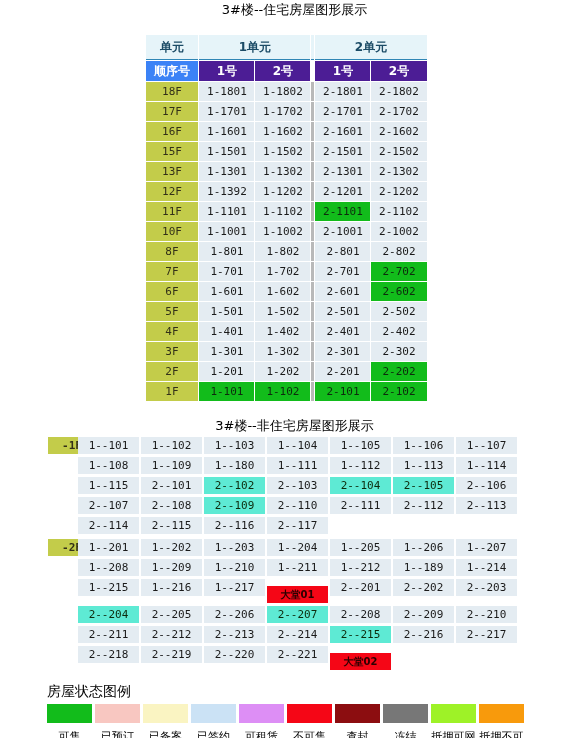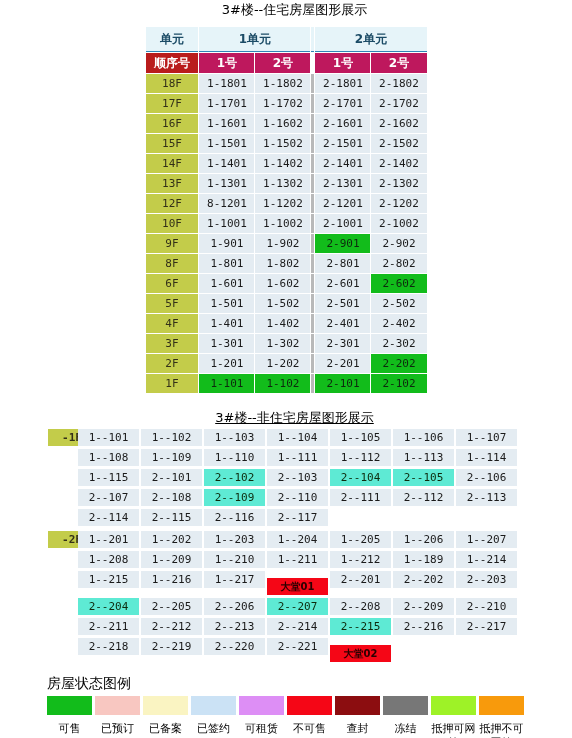--- a/index.html
+++ b/index.html
@@ -21,26 +21,26 @@
   .section-title {
     text-align: center;
     font-size: 13px;
     line-height: 16px;
     letter-spacing: 0px;
     color: #000;
     font-family: "DejaVu Sans", "Liberation Sans", sans-serif;
     padding-left: 17px;
   }
   #title-residential { margin-top: 2px; margin-bottom: 2px; }
-  #title-nonresidential { margin-top: 16px; margin-bottom: 3px; text-decoration: underline; }
+  #title-nonresidential { margin-top: 16px; margin-bottom: 3px; }
 
   
   .res-wrap {
     width: 283px;
-    margin: 8px auto;
+    margin: 16px auto;
   }
   table.res {
     border-collapse: separate;
     border-spacing: 1px;
     width: 283px;
     background: #ffffff;
     table-layout: fixed;
   }
   table.res td, table.res th {
     padding: 0;
@@ -55,28 +55,28 @@
   .hdr-unit {
     background: #e6f4f9;
     color: #1b4b66;
     font-family: "DejaVu Sans", "Liberation Sans", sans-serif !important;
     font-size: 12px !important;
     font-weight: bold !important;
     height: 24px !important;
     border-bottom: 1px solid #2f86b5;
   }
   .hdr-sub {
-    background: #be185d;
+    background: #4c1d95;
     color: #ffffff;
     font-family: "DejaVu Sans", "Liberation Sans", sans-serif !important;
     font-size: 12px !important;
     font-weight: bold !important;
     height: 20px !important;
   }
-  .hdr-sub.seq { background: #b91c1c; text-align: center; }
+  .hdr-sub.seq { background: #3b82f6; text-align: center; }
   .floor-cell {
     background: #c3cc4a;
     color: #333018;
     font-weight: bold;
     font-size: 11px;
   }
   .room-cell {
     background: #e4ecf2;
     color: #1a1a1a;
   }
@@ -229,66 +229,66 @@
           </tr>
           <tr>
             <td class="floor-cell">15F</td>
             <td class="room-cell">1-1501</td>
             <td class="room-cell">1-1502</td>
             <td class="spacer"></td>
             <td class="room-cell">2-1501</td>
             <td class="room-cell">2-1502</td>
           </tr>
           <tr>
-            <td class="floor-cell">14F</td>
-            <td class="room-cell">1-1401</td>
-            <td class="room-cell">1-1402</td>
-            <td class="spacer"></td>
-            <td class="room-cell">2-1401</td>
-            <td class="room-cell">2-1402</td>
-          </tr>
-          <tr>
             <td class="floor-cell">13F</td>
             <td class="room-cell">1-1301</td>
             <td class="room-cell">1-1302</td>
             <td class="spacer"></td>
             <td class="room-cell">2-1301</td>
             <td class="room-cell">2-1302</td>
           </tr>
           <tr>
             <td class="floor-cell">12F</td>
-            <td class="room-cell">8-1201</td>
+            <td class="room-cell">1-1392</td>
             <td class="room-cell">1-1202</td>
             <td class="spacer"></td>
             <td class="room-cell">2-1201</td>
             <td class="room-cell">2-1202</td>
+          </tr>
+          <tr>
+            <td class="floor-cell">11F</td>
+            <td class="room-cell">1-1101</td>
+            <td class="room-cell">1-1102</td>
+            <td class="spacer"></td>
+            <td class="room-cell avail">2-1101</td>
+            <td class="room-cell">2-1102</td>
           </tr>
           <tr>
             <td class="floor-cell">10F</td>
             <td class="room-cell">1-1001</td>
             <td class="room-cell">1-1002</td>
             <td class="spacer"></td>
             <td class="room-cell">2-1001</td>
             <td class="room-cell">2-1002</td>
           </tr>
           <tr>
-            <td class="floor-cell">9F</td>
-            <td class="room-cell">1-901</td>
-            <td class="room-cell">1-902</td>
-            <td class="spacer"></td>
-            <td class="room-cell avail">2-901</td>
-            <td class="room-cell">2-902</td>
-          </tr>
-          <tr>
             <td class="floor-cell">8F</td>
             <td class="room-cell">1-801</td>
             <td class="room-cell">1-802</td>
             <td class="spacer"></td>
             <td class="room-cell">2-801</td>
             <td class="room-cell">2-802</td>
+          </tr>
+          <tr>
+            <td class="floor-cell">7F</td>
+            <td class="room-cell">1-701</td>
+            <td class="room-cell">1-702</td>
+            <td class="spacer"></td>
+            <td class="room-cell">2-701</td>
+            <td class="room-cell avail">2-702</td>
           </tr>
           <tr>
             <td class="floor-cell">6F</td>
             <td class="room-cell">1-601</td>
             <td class="room-cell">1-602</td>
             <td class="spacer"></td>
             <td class="room-cell">2-601</td>
             <td class="room-cell avail">2-602</td>
           </tr>
           <tr>
@@ -347,21 +347,21 @@
         <div class="nr-grid">
           <div class="nr-cell">1--101</div>
           <div class="nr-cell">1--102</div>
           <div class="nr-cell">1--103</div>
           <div class="nr-cell">1--104</div>
           <div class="nr-cell">1--105</div>
           <div class="nr-cell">1--106</div>
           <div class="nr-cell">1--107</div>
           <div class="nr-cell">1--108</div>
           <div class="nr-cell">1--109</div>
-          <div class="nr-cell">1--110</div>
+          <div class="nr-cell">1--180</div>
           <div class="nr-cell">1--111</div>
           <div class="nr-cell">1--112</div>
           <div class="nr-cell">1--113</div>
           <div class="nr-cell">1--114</div>
           <div class="nr-cell">1--115</div>
           <div class="nr-cell">2--101</div>
           <div class="nr-cell avail">2--102</div>
           <div class="nr-cell">2--103</div>
           <div class="nr-cell avail">2--104</div>
           <div class="nr-cell avail">2--105</div>

